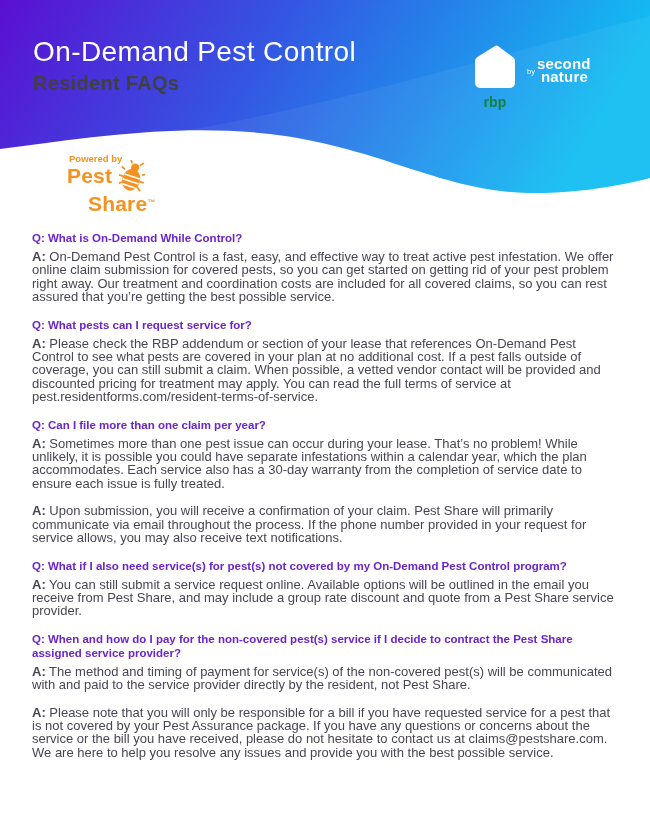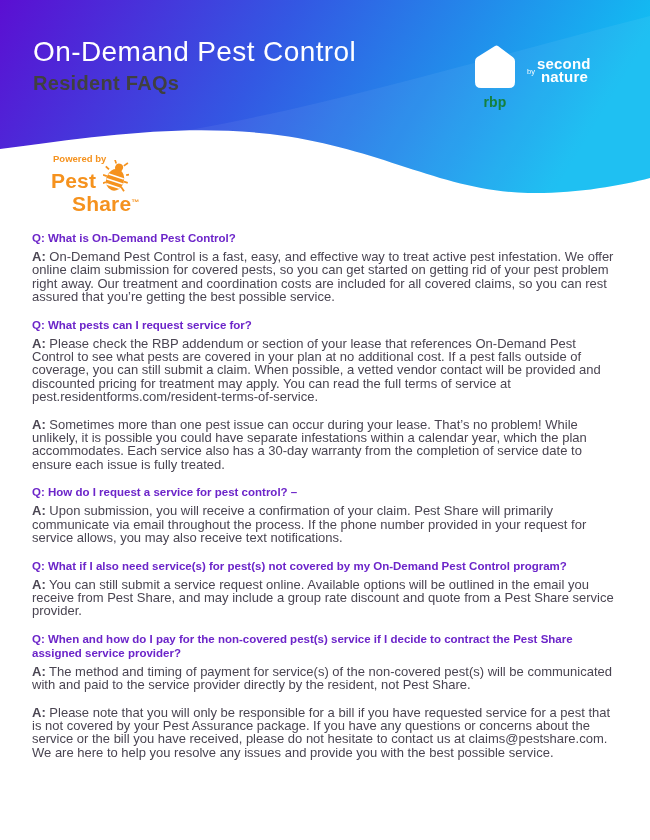--- a/index.html
+++ b/index.html
@@ -28,23 +28,23 @@
     color:#15803d;font-size:14px;font-weight:700;letter-spacing:.2px;margin-top:32px;
   }
   .sn-block{
     position:absolute;left:527px;top:57px;
     display:flex;align-items:center;color:#ffffff;
   }
   .sn-by{font-size:7.5px;font-weight:400;margin-top:2px;margin-right:2px;opacity:.95;}
   .sn-words{font-size:15px;font-weight:700;line-height:13px;letter-spacing:.2px;}
   .sn-words .l2{margin-left:4px;}
   
-  .ps-wrap{position:absolute;left:51px;top:153px;color:#f5921e;}
+  .ps-wrap{position:absolute;left:67px;top:153px;color:#f5921e;}
   .ps-powered{font-size:9.5px;font-weight:700;margin:0 0 2px 2px;}
-  .ps-row{display:flex;align-items:center;}
+  .ps-row{display:flex;align-items:flex-start;}
   .ps-pest{font-size:21px;font-weight:800;line-height:19px;letter-spacing:.2px;}
   .bug-svg{margin-left:7px;margin-top:-6px;}
   .ps-share{font-size:21px;font-weight:800;line-height:17px;letter-spacing:.2px;margin-left:21px;}
   .ps-tm{font-size:8px;font-weight:700;vertical-align:6px;}
   
   .content{
     position:absolute;left:32px;top:231px;width:588px;
   }
   .q{
     margin:0 0 5px 0;
@@ -111,38 +111,38 @@
           <line x1="6" y1="26.5" x2="20" y2="26.5" stroke="#ffffff" stroke-width="1.6"></line>
         </g>
       </svg>
     </div>
     <div class="ps-share"><span>Share</span><span class="ps-tm">™</span></div>
   </div>
 
   <div class="content">
 
     <section>
-      <h3 class="q">Q: What is On-Demand Pest Control?</h3>
+      <h3 class="q">Q: What is On-Demand While Control?</h3>
       <p class="a"><span class="a-label">A:</span>
         <span>On-Demand Pest Control is a fast, easy, and effective way to treat active pest infestation. We offer online claim submission for covered pests, so you can get started on getting rid of your pest problem right away. Our treatment and coordination costs are included for all covered claims, so you can rest assured that you’re getting the best possible service.</span></p>
     </section>
 
     <section>
       <h3 class="q">Q: What pests can I request service for?</h3>
       <p class="a"><span class="a-label">A:</span>
         <span>Please check the RBP addendum or section of your lease that references On-Demand Pest Control to see what pests are covered in your plan at no additional cost. If a pest falls outside of coverage, you can still submit a claim. When possible, a vetted vendor contact will be provided and discounted pricing for treatment may apply. You can read the full terms of service at pest.residentforms.com/resident-terms-of-service.</span></p>
     </section>
 
     <section>
+      <h3 class="q">Q: Can I file more than one claim per year?</h3>
       <p class="a"><span class="a-label">A:</span>
         <span>Sometimes more than one pest issue can occur during your lease. That’s no problem! While unlikely, it is possible you could have separate infestations within a calendar year, which the plan accommodates. Each service also has a 30-day warranty from the completion of service date to ensure each issue is fully treated.</span></p>
     </section>
 
     <section>
-      <h3 class="q">Q: How do I request a service for pest control? –</h3>
     </section>
 
     <section>
       <p class="a"><span class="a-label">A:</span>
         <span>Upon submission, you will receive a confirmation of your claim. Pest Share will primarily communicate via email throughout the process. If the phone number provided in your request for service allows, you may also receive text notifications.</span></p>
     </section>
 
     <section>
       <h3 class="q">Q: What if I also need service(s) for pest(s) not covered by my On-Demand Pest Control program?</h3>
       <p class="a"><span class="a-label">A:</span>

